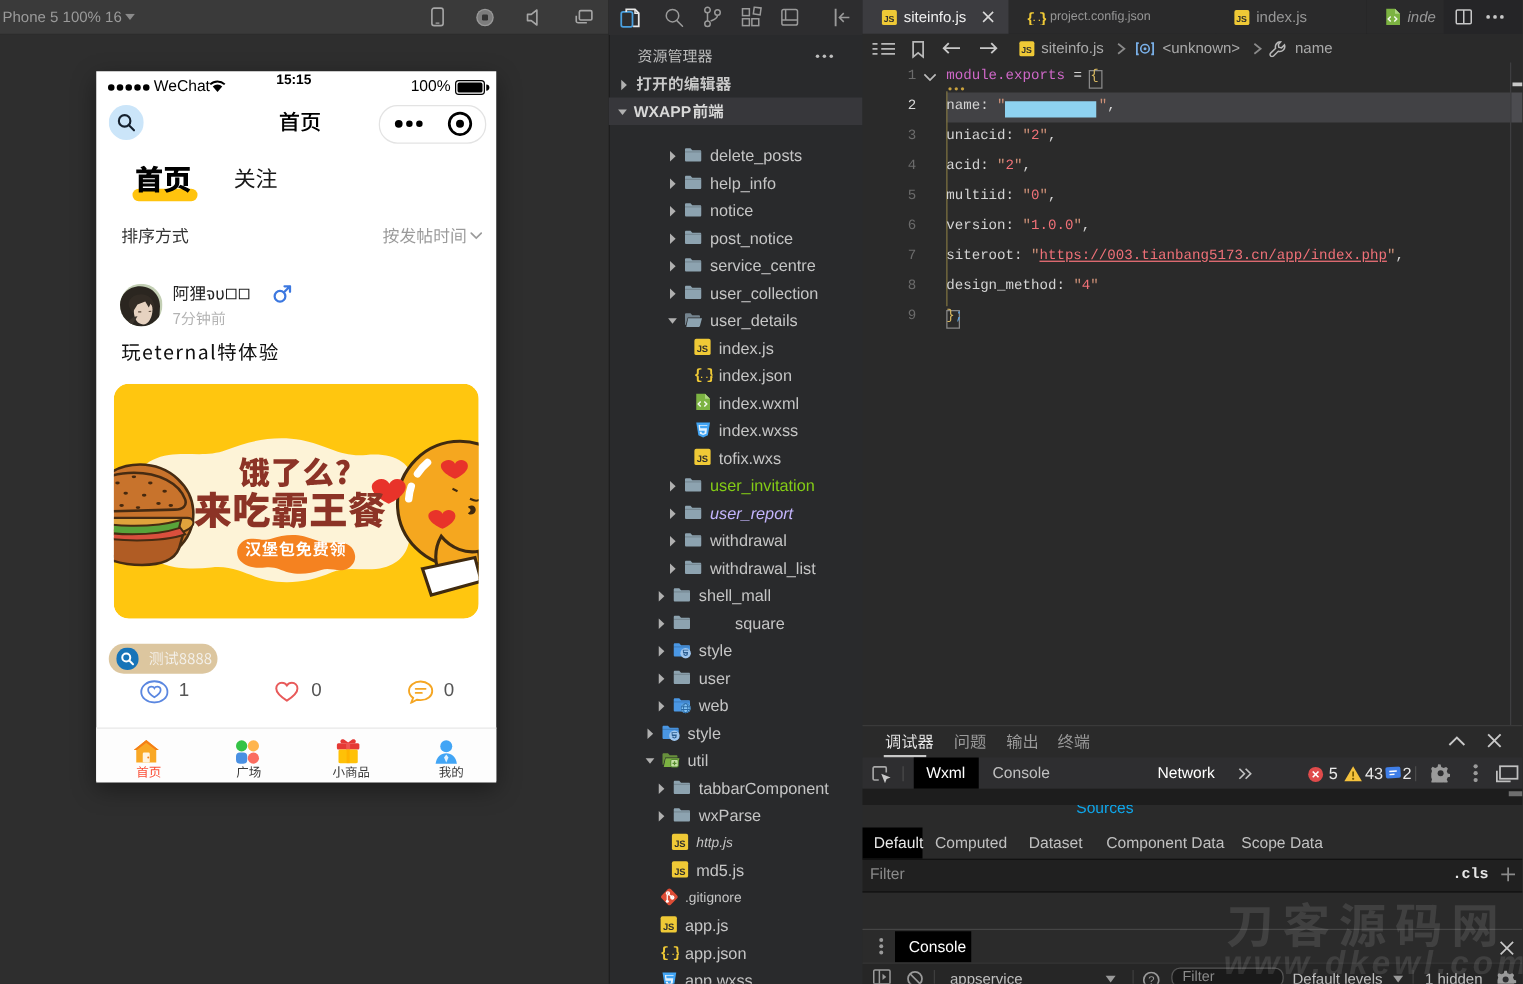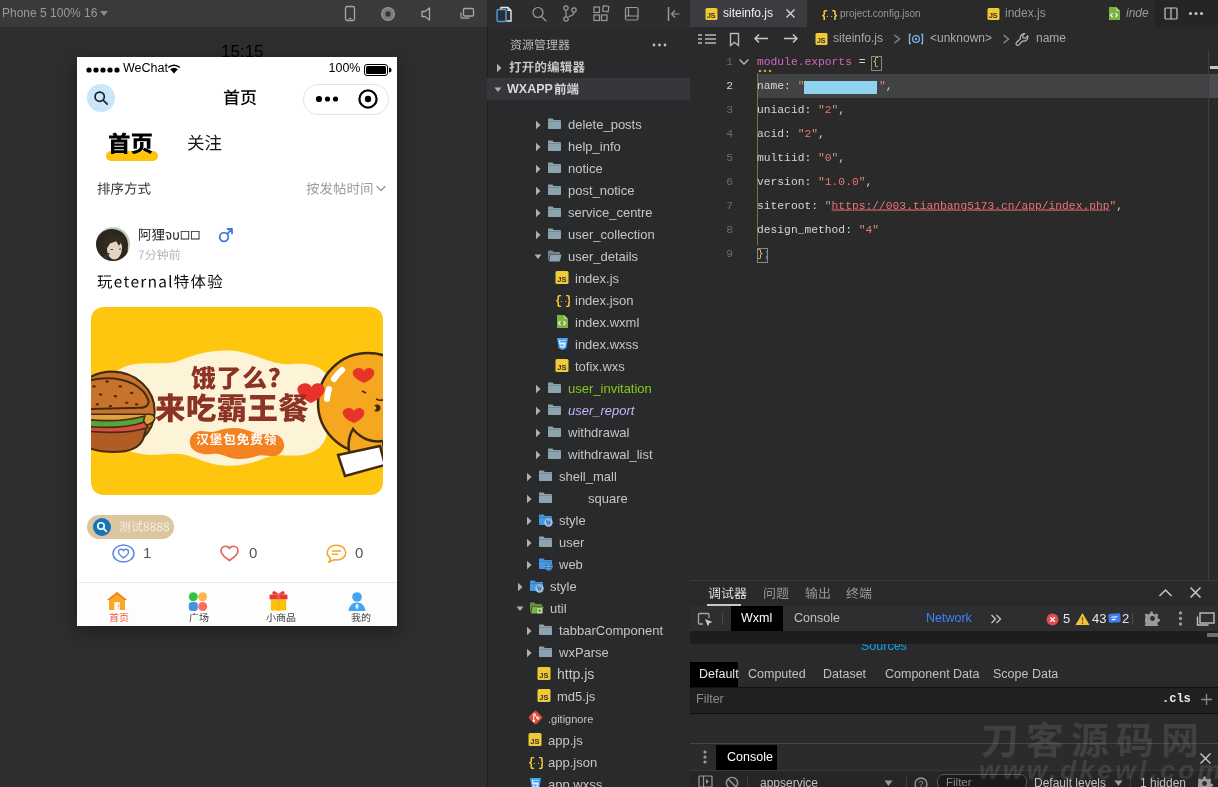--- a/index.html
+++ b/index.html
@@ -31,21 +31,21 @@
     <circle cx="10" cy="3" r="2.6" fill="#000"></circle>
     <circle cx="17" cy="3" r="2.6" fill="#000"></circle>
     <circle cx="24" cy="3" r="2.6" fill="#000"></circle>
     <circle cx="31" cy="3" r="2.6" fill="#000"></circle>
   </svg>
 <span style="position:absolute;left:123px;top:69.3px;transform:translateY(-54%);font-size:12.5px;color:#000;white-space:nowrap;font-weight:400">WeChat</span>
 <svg style="position:absolute;left:167px;top:63px;" width="14" height="12" viewBox="0 0 14 12">
     <path d="M7 10.5 3.2 6.2a5.4 5.4 0 0 1 7.6 0z" fill="#000"></path>
     <path d="M1.2 4.5a8.5 8.5 0 0 1 11.6 0" stroke="#000" stroke-width="1.6" fill="none"></path>
   </svg>
-<span style="position:absolute;left:221px;top:53px;transform:translateY(-54%);font-size:17px;color:#000;white-space:nowrap;font-weight:400">15:15</span>
+<span style="position:absolute;left:221px;top:65px;transform:translateY(-54%);font-size:11px;color:#000;white-space:nowrap;font-weight:700">15:15</span>
 <span style="position:absolute;left:328.5px;top:69.3px;transform:translateY(-54%);font-size:12.5px;color:#000;white-space:nowrap;">100%</span>
 <svg style="position:absolute;left:363.5px;top:63.5px;" width="28" height="12" viewBox="0 0 28 12">
     <rect x="0.5" y="0.5" width="23" height="11" rx="2.5" stroke="#000" fill="none"></rect>
     <rect x="2" y="2" width="20" height="8" rx="1.5" fill="#000"></rect>
     <path d="M25 3.5v5a2.5 2.5 0 0 0 0-5z" fill="#000"></path>
   </svg>
 <svg style="position:absolute;left:87px;top:84px;" width="28" height="28" viewBox="0 0 28 28">
     <circle cx="14" cy="14" r="14" fill="#cbe5f9"></circle>
     <circle cx="12.7" cy="12.7" r="4.6" stroke="#16212e" stroke-width="1.7" fill="none"></circle>
     <path d="M16 16l4.2 4.2" stroke="#16212e" stroke-width="1.7" stroke-linecap="round"></path>
@@ -508,21 +508,21 @@
   </svg>
 <svg style="position:absolute;left:538px;top:644px;" width="15" height="15" viewBox="0 0 15 15">
     <path d="M1 3.5c0-.6.4-1 1-1h3.4l1.4 1.6H13c.6 0 1 .4 1 1v7c0 .6-.4 1-1 1H2c-.6 0-1-.4-1-1z" fill="#8da3b0"></path>
     <path d="M1 5.5h13" stroke="rgba(0,0,0,.15)"></path>
   </svg>
 <span style="position:absolute;left:559px;top:652.5px;transform:translateY(-54%);font-size:13px;color:#c5c5c5;white-space:nowrap;">wxParse</span>
 <svg style="position:absolute;left:537px;top:666px;" width="15" height="16" viewBox="0 0 15 16">
     <rect width="13" height="13" x="0.5" y="1" rx="1.5" fill="#efc936"></rect>
     <text x="11.5" y="11.8" font-family="Liberation Sans" font-size="7.5" font-weight="bold" fill="#32312c" text-anchor="end">JS</text>
   </svg>
-<span style="position:absolute;left:557px;top:674.5px;transform:translateY(-54%);font-size:14px;color:#c5c5c5;white-space:nowrap;">http.js</span>
+<span style="position:absolute;left:557px;top:674.5px;transform:translateY(-54%);font-size:11px;color:#c5c5c5;white-space:nowrap;font-style:italic;">http.js</span>
 <svg style="position:absolute;left:537px;top:688px;" width="15" height="16" viewBox="0 0 15 16">
     <rect width="13" height="13" x="0.5" y="1" rx="1.5" fill="#efc936"></rect>
     <text x="11.5" y="11.8" font-family="Liberation Sans" font-size="7.5" font-weight="bold" fill="#32312c" text-anchor="end">JS</text>
   </svg>
 <span style="position:absolute;left:557px;top:696.5px;transform:translateY(-54%);font-size:13px;color:#c5c5c5;white-space:nowrap;">md5.js</span>
 <svg style="position:absolute;left:528px;top:710px;" width="15" height="16" viewBox="0 0 15 16">
     <rect x="2.3" y="2.3" width="10.4" height="10.4" rx="1.6" fill="#dd4c35" transform="rotate(45 7.5 7.5)"></rect>
     <path d="M6.2 4.5l4.3 4.3M9 7.2a1.2 1.2 0 1 0 1.7 1.7 1.2 1.2 0 0 0-1.7-1.7zM5.5 3.8a1.2 1.2 0 1 0 1.7 1.7 1.2 1.2 0 0 0-1.7-1.7zM5.8 6v4.6" stroke="#fff" stroke-width="1" fill="none"></path>
     <circle cx="5.8" cy="11" r="1.2" fill="#fff"></circle>
   </svg>
@@ -681,21 +681,21 @@
 <div style="position:absolute;left:690px;top:606px;width:528px;height:25px;background:#2e2e30"></div>
 <svg style="position:absolute;left:697px;top:612px;" width="18" height="15" viewBox="0 0 18 15">
     <path d="M12 6V2.5a1 1 0 0 0-1-1H2.5a1 1 0 0 0-1 1V11a1 1 0 0 0 1 1H6" stroke="#a8a8a8" fill="none" stroke-width="1.3"></path>
     <path d="M8 7l7.5 3-3.2 1.2L11 14.5z" fill="#c8c8c8"></path>
   </svg>
 <div style="position:absolute;left:722px;top:613px;width:1px;height:12px;background:#4a4a4a"></div>
 <div style="position:absolute;left:731px;top:606px;width:52px;height:25px;background:#000"></div>
 <span style="position:absolute;left:741px;top:618.5px;transform:translateY(-54%);font-size:12.5px;color:#fff;white-space:nowrap;">Wxml</span>
 <span style="position:absolute;left:794px;top:618.5px;transform:translateY(-54%);font-size:12.5px;color:#c0c0c0;white-space:nowrap;">Console</span>
 <span style="position:absolute;left:861px;top:618.5px;transform:translateY(-54%);font-size:12.5px;color:#0ea5e9;white-space:nowrap;margin-top:28px;">Sources</span>
-<span style="position:absolute;left:926px;top:618.5px;transform:translateY(-54%);font-size:12.5px;color:#3b82f6;white-space:nowrap;">Network</span>
+<span style="position:absolute;left:926px;top:618.5px;transform:translateY(-54%);font-size:12.5px;color:#ffffff;white-space:nowrap;">Network</span>
 <svg style="position:absolute;left:990px;top:614px;" width="12" height="10" viewBox="0 0 12 10">
     <path d="M1.5 1l4 4-4 4M6.5 1l4 4-4 4" stroke="#c0c0c0" fill="none" stroke-width="1.4"></path>
   </svg>
 <svg style="position:absolute;left:1046px;top:613px;" width="13" height="13" viewBox="0 0 13 13">
     <circle cx="6.5" cy="6.5" r="6" fill="#e04b4b"></circle>
     <path d="M4.2 4.2l4.6 4.6M8.8 4.2 4.2 8.8" stroke="#fff" stroke-width="1.3"></path>
   </svg>
 <span style="position:absolute;left:1063px;top:619px;transform:translateY(-54%);font-size:13px;color:#e8e8e8;white-space:nowrap;">5</span>
 <svg style="position:absolute;left:1075px;top:612px;" width="15" height="14" viewBox="0 0 15 14">
     <path d="M7.5 1 14.5 13H.5z" fill="#f5c23c"></path>

